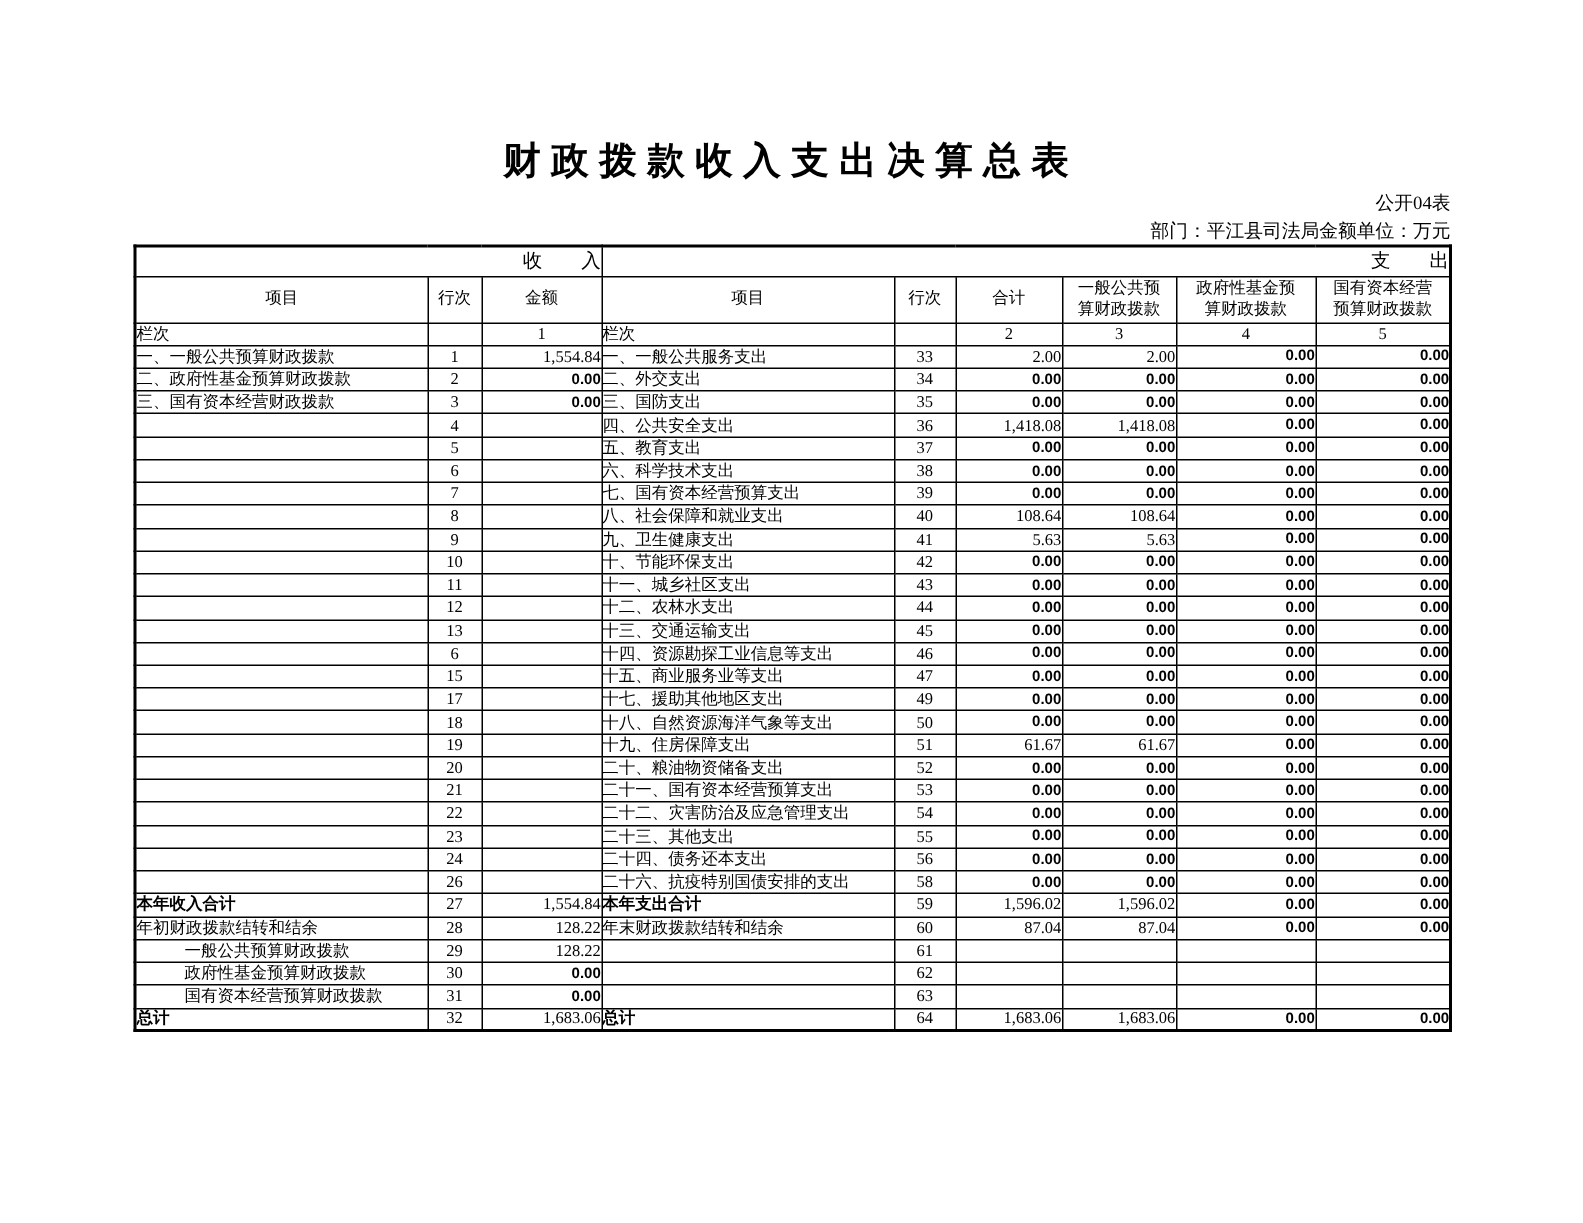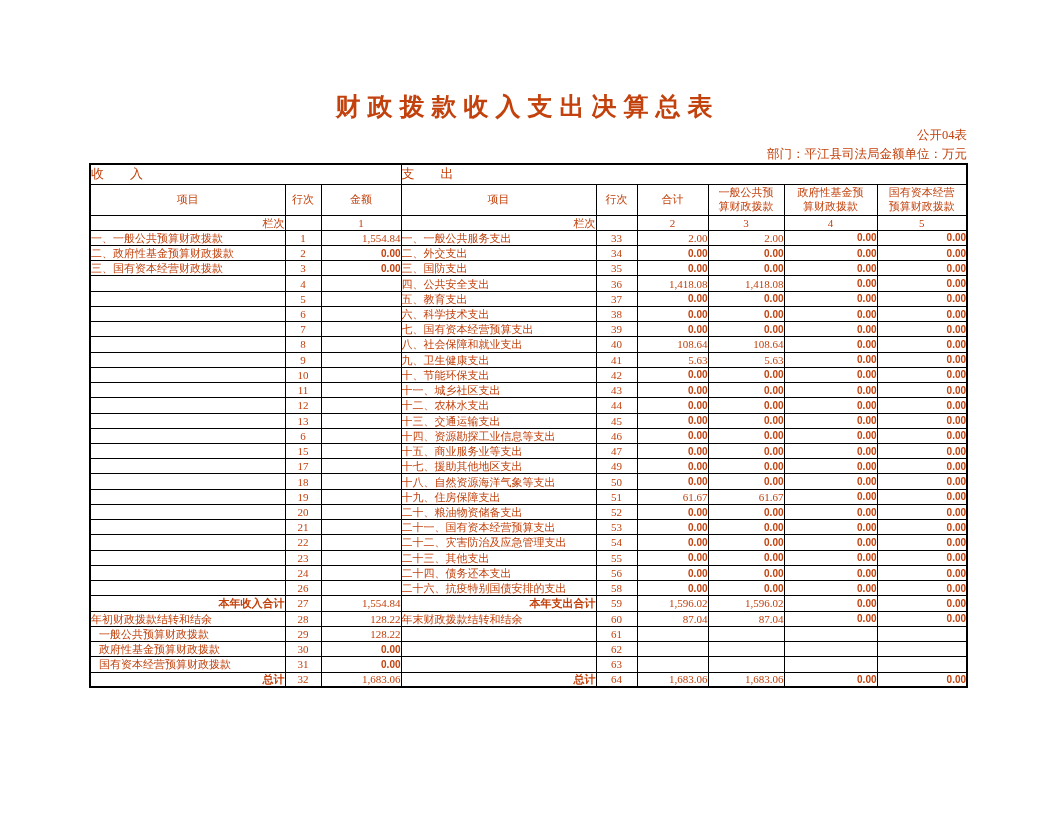--- a/index.html
+++ b/index.html
@@ -1,19 +1,19 @@
 <!DOCTYPE html>
 <html><head>
 <meta charset="utf-8">
 <style>
   * { margin:0; padding:0; box-sizing:border-box; }
   html,body { background:#ffffff; }
   .page {
     position:relative; width:1055px; height:815px; background:#ffffff;
-    font-family:"Liberation Serif","DejaVu Serif",serif; color:#c2410c;
+    font-family:"Liberation Serif","DejaVu Serif",serif; color:#000000;
     overflow:hidden;
   }
   .doc-title {
     position:absolute; top:90px; left:0; width:1055px;
     text-align:center; font-family:"Liberation Sans","DejaVu Sans",sans-serif;
     font-weight:bold; font-size:25px; letter-spacing:7px;
   }
   .doc-code {
     position:absolute; top:127px; right:88px;
     font-size:12.5px;
@@ -24,30 +24,30 @@
   }
   table.fiscal {
     position:absolute; top:163px; left:89px;
     width:877px; border-collapse:collapse; table-layout:fixed;
     border:2px solid #000;
   }
   table.fiscal th, table.fiscal td {
     border:1px solid #000; overflow:hidden; white-space:nowrap;
     font-size:11px; line-height:1.1; vertical-align:middle; padding:0;
   }
-  tr.sec-row th { height:20px; font-weight:normal; font-size:13px; text-align:left; }
+  tr.sec-row th { height:20px; font-weight:normal; font-size:13px; text-align:right; }
   tr.hdr-row th {
     height:31px; font-weight:normal; font-size:11px; text-align:center;
     white-space:pre-line; line-height:1.25;
   }
   tbody tr { height:15.24px; }
   td.lbl { text-align:left; padding-left:3px; }
-  td.lbl.indent { padding-left:8px; }
+  td.lbl.indent { padding-left:32px; }
   td.lbl.total {
-    text-align:right; padding-left:0; font-weight:bold;
+    text-align:left; padding-left:0; font-weight:bold;
     font-family:"Liberation Sans","DejaVu Sans",sans-serif; font-size:11px;
   }
   td.line { text-align:center; font-size:11px; }
   td.num { text-align:right; padding-right:4px; font-size:11px; }
   td.num.zero {
     font-family:"Liberation Sans","DejaVu Sans",sans-serif;
     font-weight:bold; font-size:10px;
   }
 </style>
 </head>

